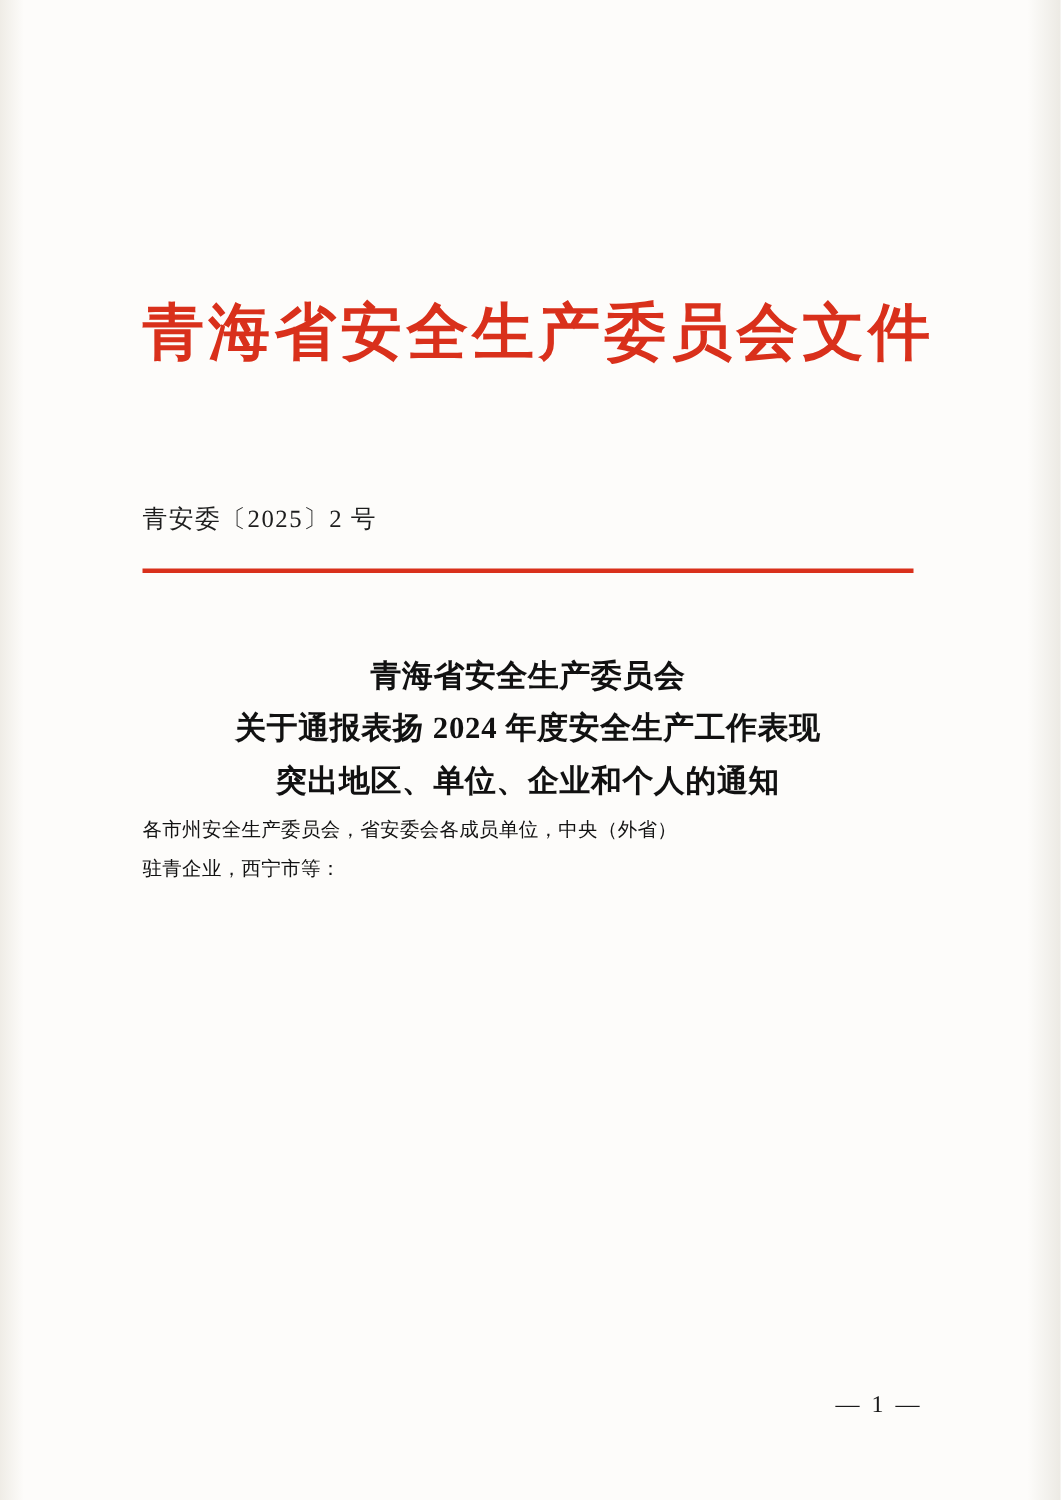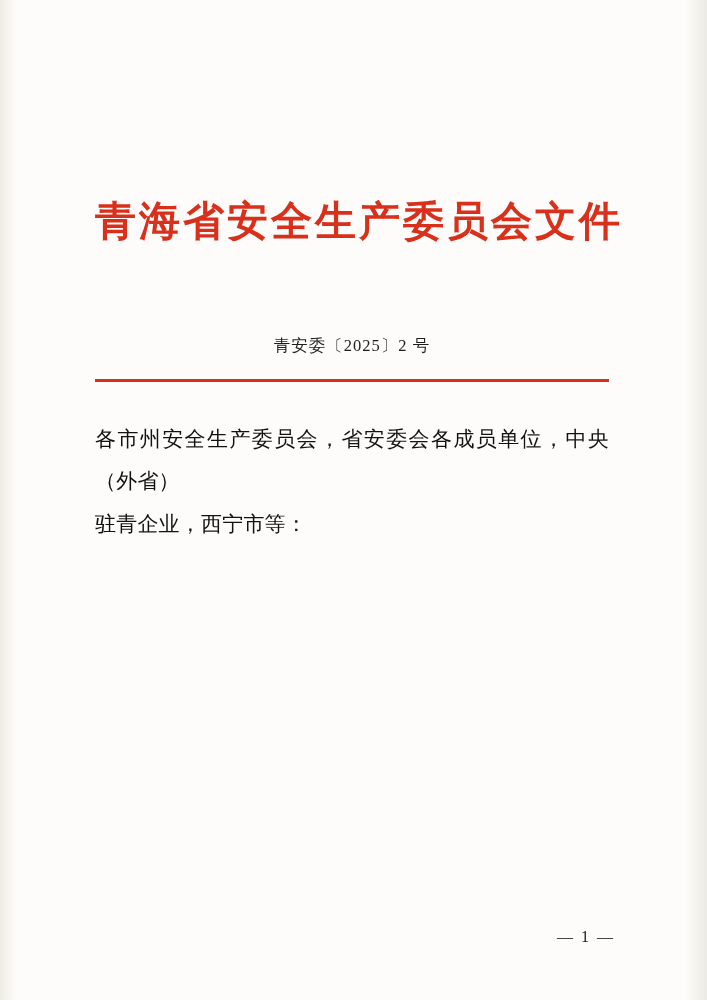--- a/index.html
+++ b/index.html
@@ -50,21 +50,21 @@
     color: #d9301b;
     font-weight: bold;
     font-size: 41px;
     letter-spacing: 3px;
     line-height: 1.25;
     font-family: "DejaVu Serif", "Liberation Serif", serif;
     white-space: nowrap;
   }
   .doc-number {
     margin-top: 88px;
-    text-align: center;
+    text-align: left;
     font-size: 16.5px;
     color: #1d1d1d;
     letter-spacing: 1px;
   }
   .red-rule {
     margin-top: 22px;
     height: 2.5px;
     background: #d9301b;
     width: 100%;
   }
@@ -72,22 +72,21 @@
     margin-top: 52px;
     text-align: center;
     font-size: 20.5px;
     font-weight: bold;
     line-height: 1.72;
     color: #111111;
     letter-spacing: 0.5px;
   }
   .subject div { white-space: nowrap; }
   .body-text {
-    margin-top: 36px;
-    font-size: 21px;
+    font-size: 13px;
     line-height: 2.02;
     color: #121212;
     text-align: justify;
     letter-spacing: 0.2px;
   }
   .para-indent {
     text-indent: 2em;
   }
   .page-number {
     position: absolute;
@@ -106,20 +105,25 @@
 
 <div class="page">
   <div class="content">
 
     <div class="doc-title">青海省安全生产委员会文件</div>
 
     <div class="doc-number">青安委〔2025〕2 号</div>
 
     <div class="red-rule"></div>
 
+    <div class="subject">
+      <div>青海省安全生产委员会</div>
+      <div>关于通报表扬 2024 年度安全生产工作表现</div>
+      <div>突出地区、单位、企业和个人的通知</div>
+    </div>
 
     <div class="body-text">
       <div>各市州安全生产委员会，省安委会各成员单位，中央（外省）</div>
       <div>驻青企业，西宁市等：</div>
     </div>
 
   </div>
 
   <div class="page-number">— 1 —</div>
 </div>

